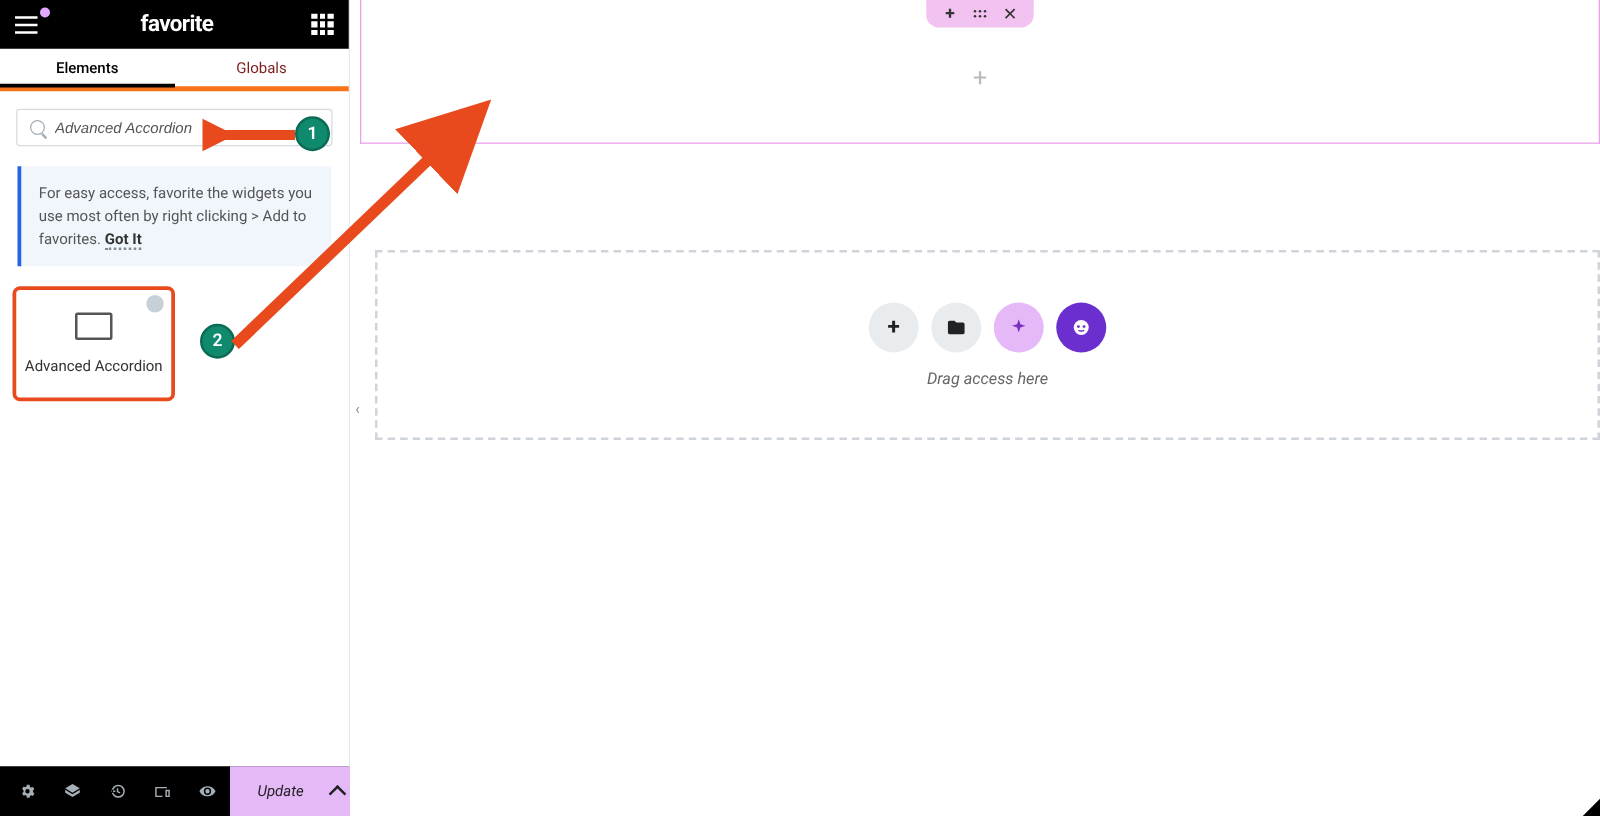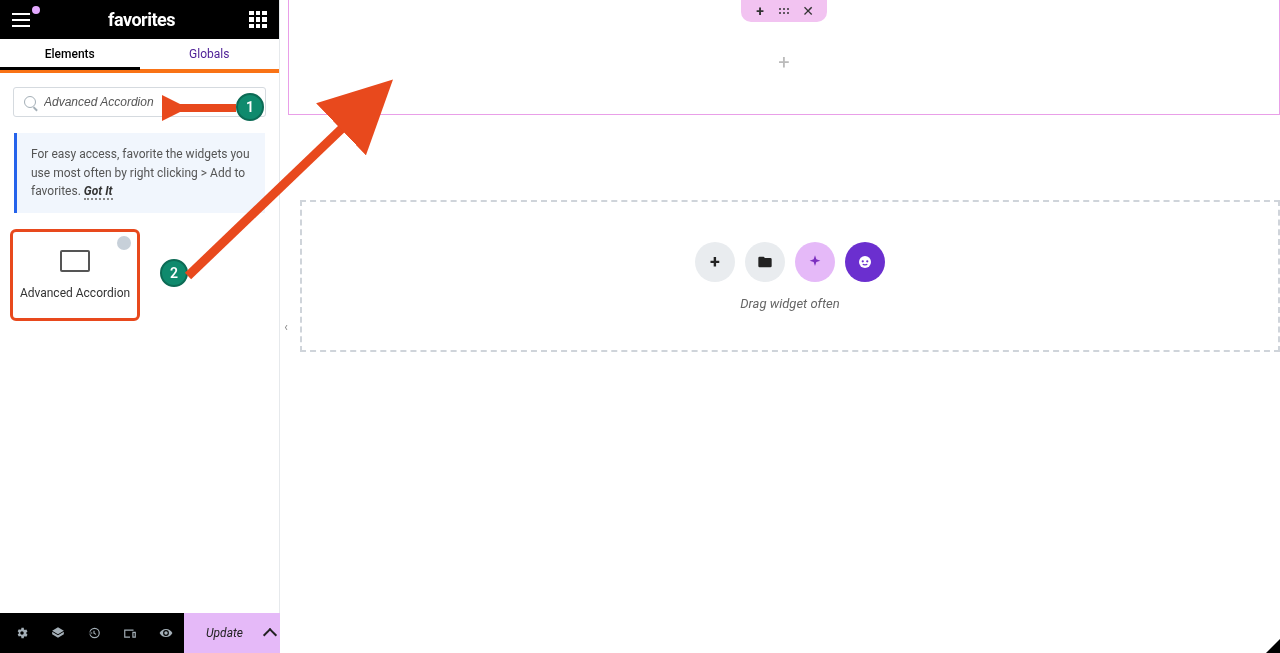--- a/index.html
+++ b/index.html
@@ -12,32 +12,32 @@
   
   .sidebar-header { height: 39px; background: #000; display: flex; align-items: center; justify-content: space-between; padding: 0 12px; }
   .hamburger { width: 22px; height: 22px; position: relative; cursor: pointer; display: flex; flex-direction: column; justify-content: center; gap: 4px; }
   .hamburger span { display: block; height: 2px; background: #fff; width: 18px; }
   .hamburger-dot { position: absolute; top: -3px; right: -6px; width: 8px; height: 8px; background: #e3a9ff; border-radius: 50%; }
   .brand { color: #fff; font-weight: 700; font-size: 18px; letter-spacing: -0.5px; }
   .apps-grid { width: 18px; height: 18px; display: grid; grid-template-columns: repeat(3,1fr); grid-template-rows: repeat(3,1fr); gap: 2px; cursor: pointer; }
   .apps-grid span { background: #fff; }
   
   .tabs { display: flex; height: 34px; border-bottom: 4px solid #f97316; }
-  .tab { flex: 1; display: flex; align-items: center; justify-content: center; font-size: 12px; color: #4c1d95; cursor: pointer; position: relative; }
+  .tab { flex: 1; display: flex; align-items: center; justify-content: center; font-size: 12px; color: #7f1d1d; cursor: pointer; position: relative; }
   .tab.active { color: #000; font-weight: 500; }
   .tab.active::after { content: ""; position: absolute; left: 0; right: 0; bottom: -1px; height: 3px; background: #000; }
   
   .search-wrap { padding: 14px 13px 10px; }
   .search { display: flex; align-items: center; border: 1px solid #d5dadf; border-radius: 3px; height: 30px; padding: 0 10px; background: #fff; }
   .search-icon { width: 12px; height: 12px; margin-right: 8px; border: 1.5px solid #a4afb7; border-radius: 50%; position: relative; flex-shrink: 0; }
   .search-icon::after { content: ""; position: absolute; width: 5px; height: 1.5px; background: #a4afb7; transform: rotate(45deg); bottom: -2px; right: -3px; }
   .search input { border: none; outline: none; flex: 1; font-style: italic; font-size: 12px; color: #555; }
   
   .tip-box { margin: 6px 14px 12px; background: #f1f6fd; border-left: 3px solid #2563eb; padding: 12px 12px 12px 14px; font-size: 12px; color: #555; line-height: 1.55; }
-  .tip-box .gotit { font-weight: 700; font-style: italic; color: #333; border-bottom: 2px dotted #888; cursor: pointer; }
+  .tip-box .gotit { font-weight: 700; color: #333; border-bottom: 2px dotted #888; cursor: pointer; }
   
   .widget-grid { padding: 4px 10px; }
   .widget-card { width: 130px; height: 92px; border: 3px solid #e8491d; border-radius: 6px; background: #fff; display: flex; flex-direction: column; align-items: center; justify-content: center; position: relative; cursor: grab; }
   .widget-badge { position: absolute; top: 4px; right: 6px; width: 14px; height: 14px; background: #c7d0d9; border-radius: 50%; }
   .widget-icon { width: 30px; height: 22px; border: 2px solid #555; border-radius: 2px; margin-bottom: 14px; position: relative; }
   .widget-label { font-size: 12px; color: #333; }
   
   .sidebar-footer { margin-top: auto; height: 40px; background: #000; display: flex; align-items: center; font-style: italic; }
   .footer-tools { display: flex; align-items: center; gap: 0; padding-left: 4px; }
   .footer-tool { width: 36px; height: 40px; display: flex; align-items: center; justify-content: center; cursor: pointer; }
@@ -83,21 +83,21 @@
 <div class="app">
 
   <aside class="sidebar">
     <div class="sidebar-header">
       <div class="hamburger">
         <span></span>
           <span></span>
           <span></span>
         <div class="hamburger-dot"></div>
       </div>
-      <div class="brand">favorites</div>
+      <div class="brand">favorite</div>
       <div class="apps-grid">
         <span></span>
           <span></span>
           <span></span>
           <span></span>
           <span></span>
           <span></span>
           <span></span>
           <span></span>
           <span></span>
@@ -200,21 +200,21 @@
         </div>
         <div class="dz-btn dz-robot">
           <svg width="18" height="18" viewBox="0 0 24 24" fill="#fff">
               <circle cx="12" cy="12" r="8"></circle>
               <circle cx="9" cy="11" r="1.5" fill="#6b2fcf"></circle>
               <circle cx="15" cy="11" r="1.5" fill="#6b2fcf"></circle>
               <path d="M9 15c1 1 5 1 6 0" stroke="#6b2fcf" stroke-width="1.5" fill="none"></path>
             </svg>
         </div>
       </div>
-      <div class="dz-label">Drag widget often</div>
+      <div class="dz-label">Drag access here</div>
     </div>
 
     <div class="corner-notch"></div>
   </main>
 </div>
 
 <div class="marker marker-1">1</div>
 <div class="marker marker-2">2</div>
 
 <svg class="arrow-svg arrow-1" width="78" height="28">

